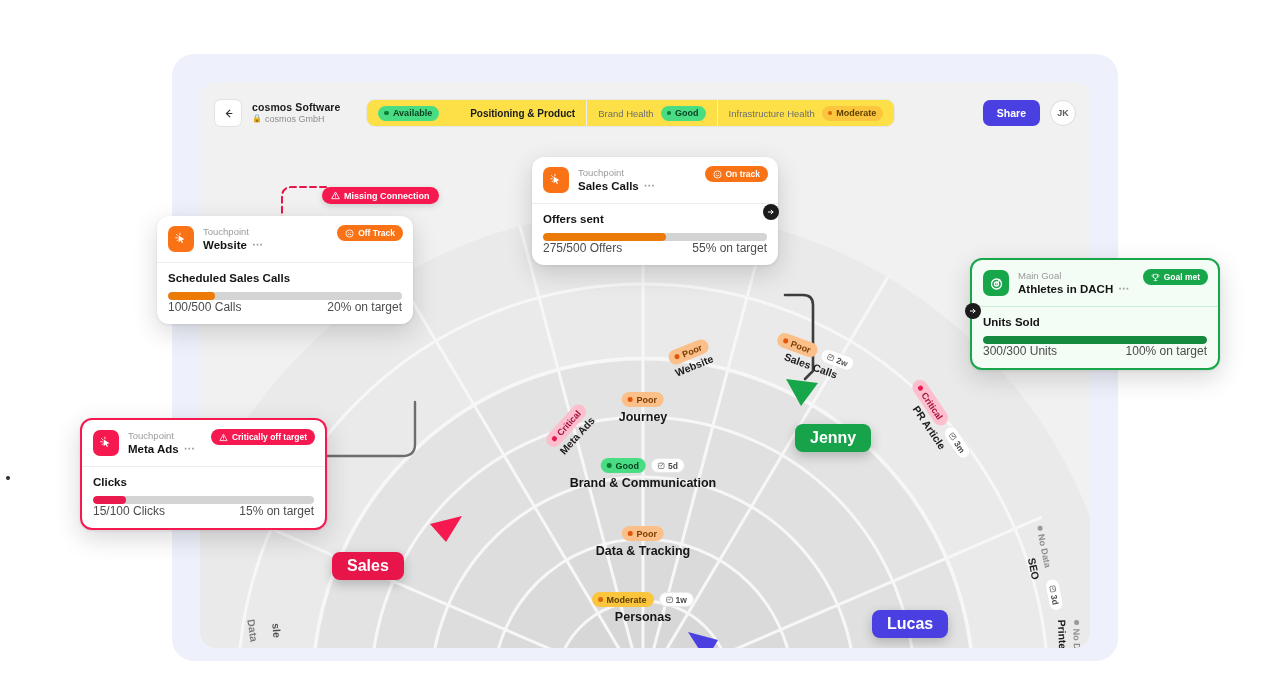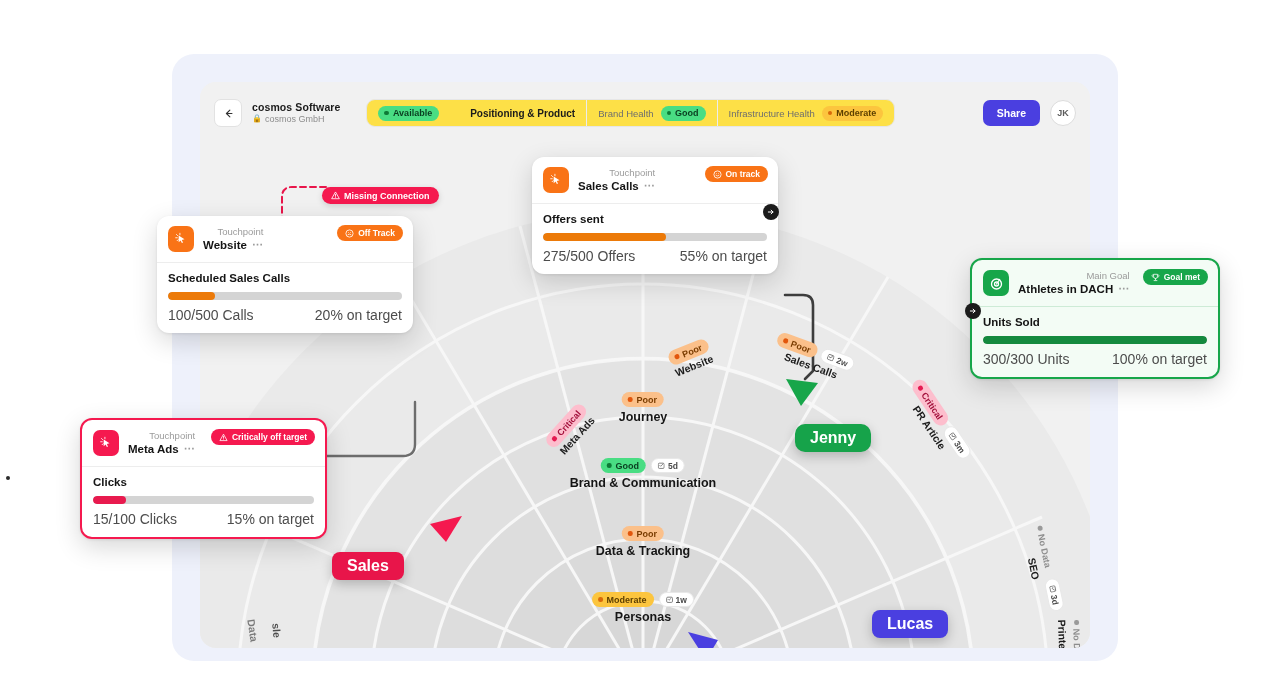--- a/index.html
+++ b/index.html
@@ -167,21 +167,21 @@
   }
   .fcard.sel-green .fcard-head { border-bottom-color: #cdebd6; }
   .tp-icon {
     width: 26px; height: 26px; border-radius: 7px;
     display: flex; align-items: center; justify-content: center;
     flex: none;
   }
   .tp-icon.orange { background: #f97316; }
   .tp-icon.red    { background: #f5194f; }
   .tp-icon.green  { background: #17a64a; }
-  .tp-meta { line-height: 1.25; text-align: right; }
+  .tp-meta { line-height: 1.25; }
   .tp-kind { font-size: 9.5px; color: #9b9b9b; font-weight: 500; }
   .tp-name { font-size: 11.5px; color: #141414; font-weight: 700; display: flex; align-items: center; gap: 5px; }
   .tp-dots { color: #9b9b9b; font-weight: 700; letter-spacing: .5px; font-size: 11px; }
   .status-chip {
     position: absolute; right: 10px; top: 9px;
     display: inline-flex; align-items: center; gap: 4px;
     border-radius: 20px; padding: 3px 8px;
     font-size: 8.5px; font-weight: 600; color: #fff;
     white-space: nowrap;
   }
@@ -193,22 +193,22 @@
   .metric-title { font-size: 11.5px; font-weight: 700; color: #141414; margin-bottom: 8px; }
   .bar-track {
     height: 8px; border-radius: 6px; background: #d4d4d4; overflow: hidden;
   }
   .bar-fill { height: 100%; border-radius: 6px; }
   .bar-fill.orange { background: #ec7a09; }
   .bar-fill.red    { background: #e81a4e; }
   .bar-fill.green  { background: #148a3e; }
   .metric-foot {
     display: flex; justify-content: space-between;
-    margin-top: 7px;
-    font-size: 14px; color: #4c4c4c; align-items: flex-end;
+    margin-top: 0;
+    font-size: 12px; color: #4c4c4c; align-items: flex-end;
   }
 
   .node-dot {
     position: absolute;
     width: 16px; height: 16px; border-radius: 50%;
     background: #1b1b1b;
     display: flex; align-items: center; justify-content: center;
     color: #fff; font-size: 8px;
   }
 
@@ -227,21 +227,21 @@
   
   .cursor-label {
     position: absolute;
     border-radius: 8px;
     color: #fff;
     font-size: 16px; font-weight: 600;
     padding: 5px 15px;
     box-shadow: 0 4px 12px rgba(0,0,0,.22);
     white-space: nowrap;
   }
-  .cursor-label.green  { background: #16a34a; border-radius: 10px; }
+  .cursor-label.green  { background: #16a34a; }
   .cursor-label.red    { background: #e8154a; }
   .cursor-label.indigo { background: #4a3fe0; }
   .stray-dot {
     position: absolute; width: 3px; height: 3px; border-radius: 50%;
     background: #2b2b2b;
   }
 </style>
 </head>
 <body>
 

